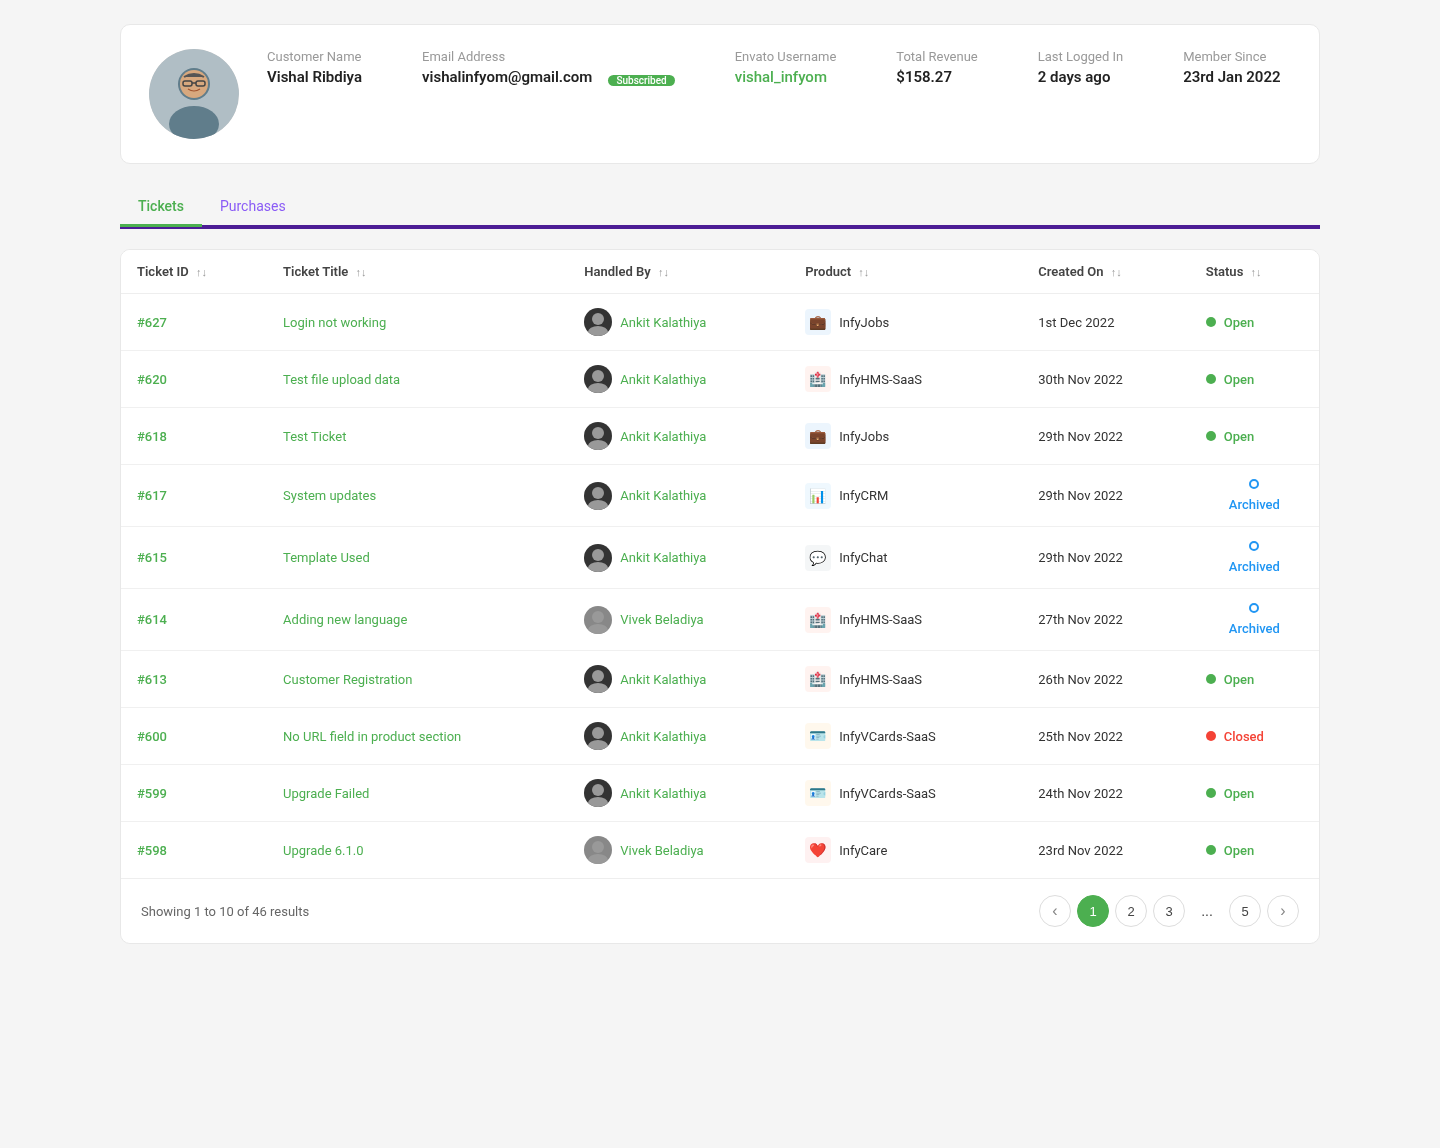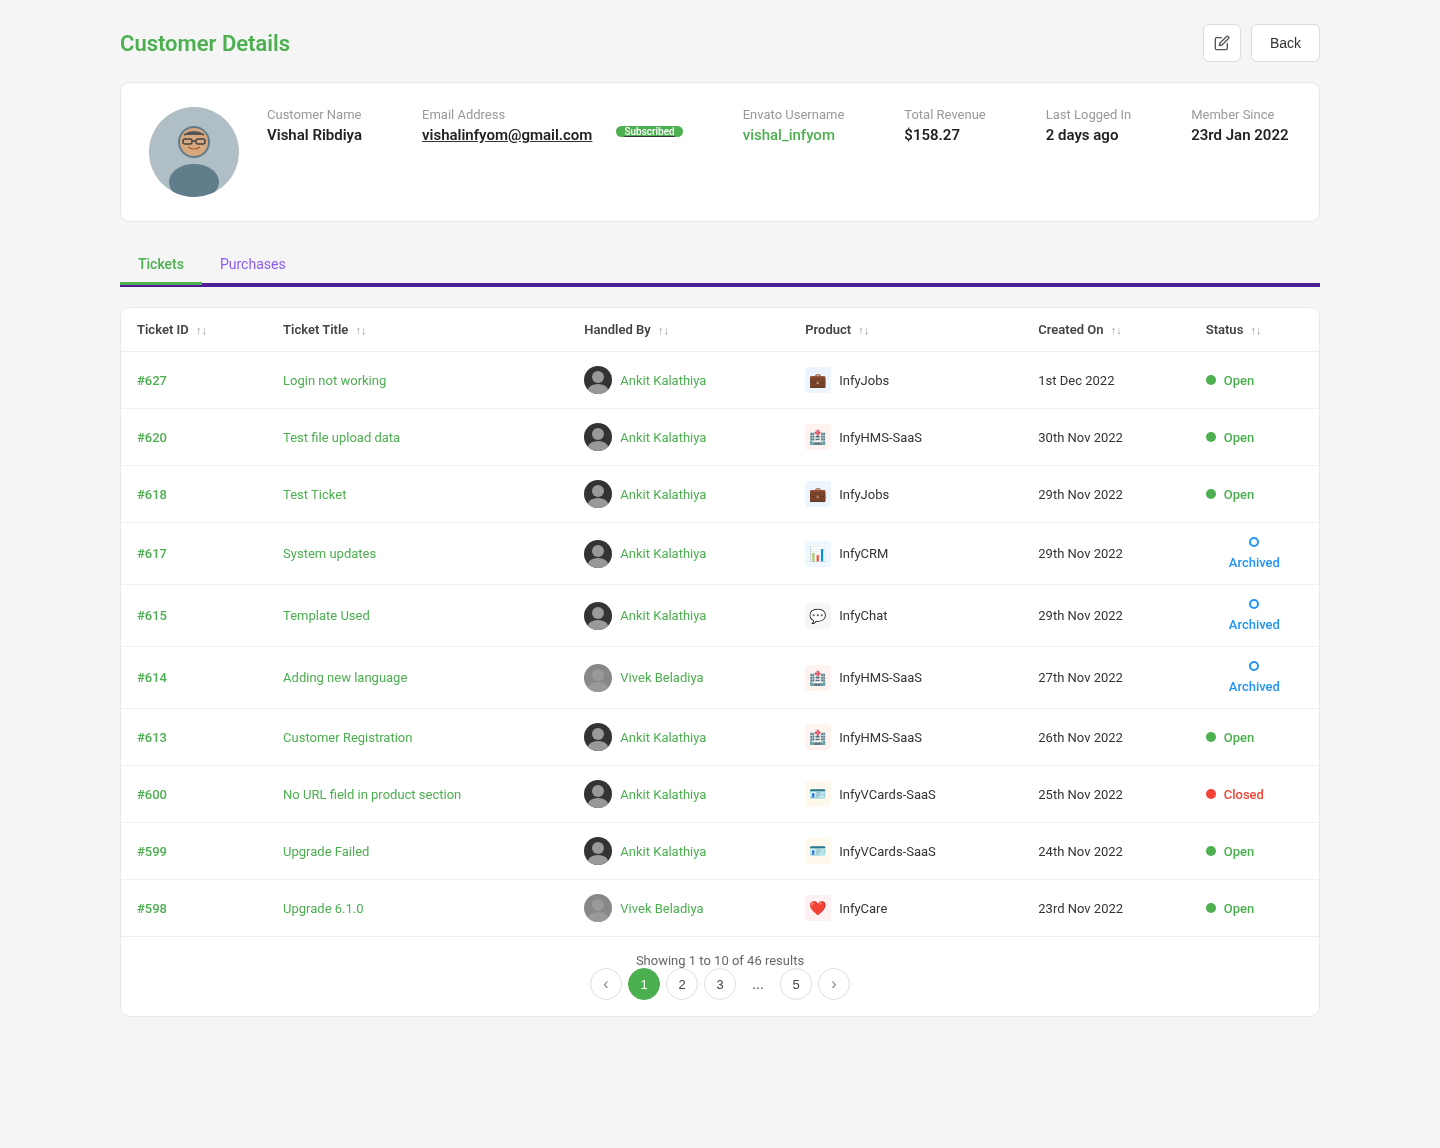--- a/index.html
+++ b/index.html
@@ -98,23 +98,22 @@
       font-size: 15px;
       font-weight: 600;
       color: #222;
     }
     .field-value.green-link {
       color: #4caf50;
       font-weight: 500;
     }
     .email-row {
       display: flex;
-      align-items: flex-start;
-      gap: 24px;
-      text-decoration: underline;
+      align-items: flex-end;
+      gap: 16px;
     }
     .badge-subscribed {
       background: #4caf50;
       color: #fff;
       font-size: 10px;
       padding: 0 8px;
       border-radius: 10px;
       font-weight: 500;
     }
     .tabs-row {
@@ -233,21 +232,20 @@
     .status-closed { color: #f44336; }
     .status-closed .status-dot { background: #f44336; }
     .pagination-row {
       display: flex;
       justify-content: space-between;
       align-items: center;
       padding: 16px 20px;
       background: #fff;
       border-top: 1px solid #eee;
       border-radius: 0 0 10px 10px;
-      flex-direction: column;
     }
     .pagination-info {
       font-size: 13px;
       color: #666;
     }
     .pagination-controls {
       display: flex;
       gap: 6px;
       align-items: center;
     }
@@ -277,32 +275,20 @@
     .page-btn.nav-btn {
       font-size: 16px;
       color: #888;
     }
   </style>
 </head>
 <body>
 
 <div class="page-wrapper">
 
-  <div class="page-header">
-    <h1 class="page-title">Customer Details</h1>
-    <div class="header-actions">
-      <button class="btn-icon">
-        <svg width="16" height="16" viewBox="0 0 24 24" fill="none" stroke="currentColor" stroke-width="2" stroke-linecap="round" stroke-linejoin="round">
-          <path d="M11 4H4a2 2 0 0 0-2 2v14a2 2 0 0 0 2 2h14a2 2 0 0 0 2-2v-7"></path>
-          <path d="M18.5 2.5a2.121 2.121 0 0 1 3 3L12 15l-4 1 1-4 9.5-9.5z"></path>
-        </svg>
-      </button>
-      <button class="btn-back">Back</button>
-    </div>
-  </div>
 
   <div class="customer-card">
     <div class="avatar-wrapper">
       <div class="avatar">
         <svg viewBox="0 0 90 90" xmlns="http://www.w3.org/2000/svg">
           <rect width="90" height="90" rx="45" fill="#b0bec5"></rect>
           <circle cx="45" cy="35" r="16" fill="#607d8b"></circle>
           <ellipse cx="45" cy="75" rx="25" ry="18" fill="#607d8b"></ellipse>
 
           <circle cx="45" cy="35" r="14" fill="#d7a87e"></circle>

